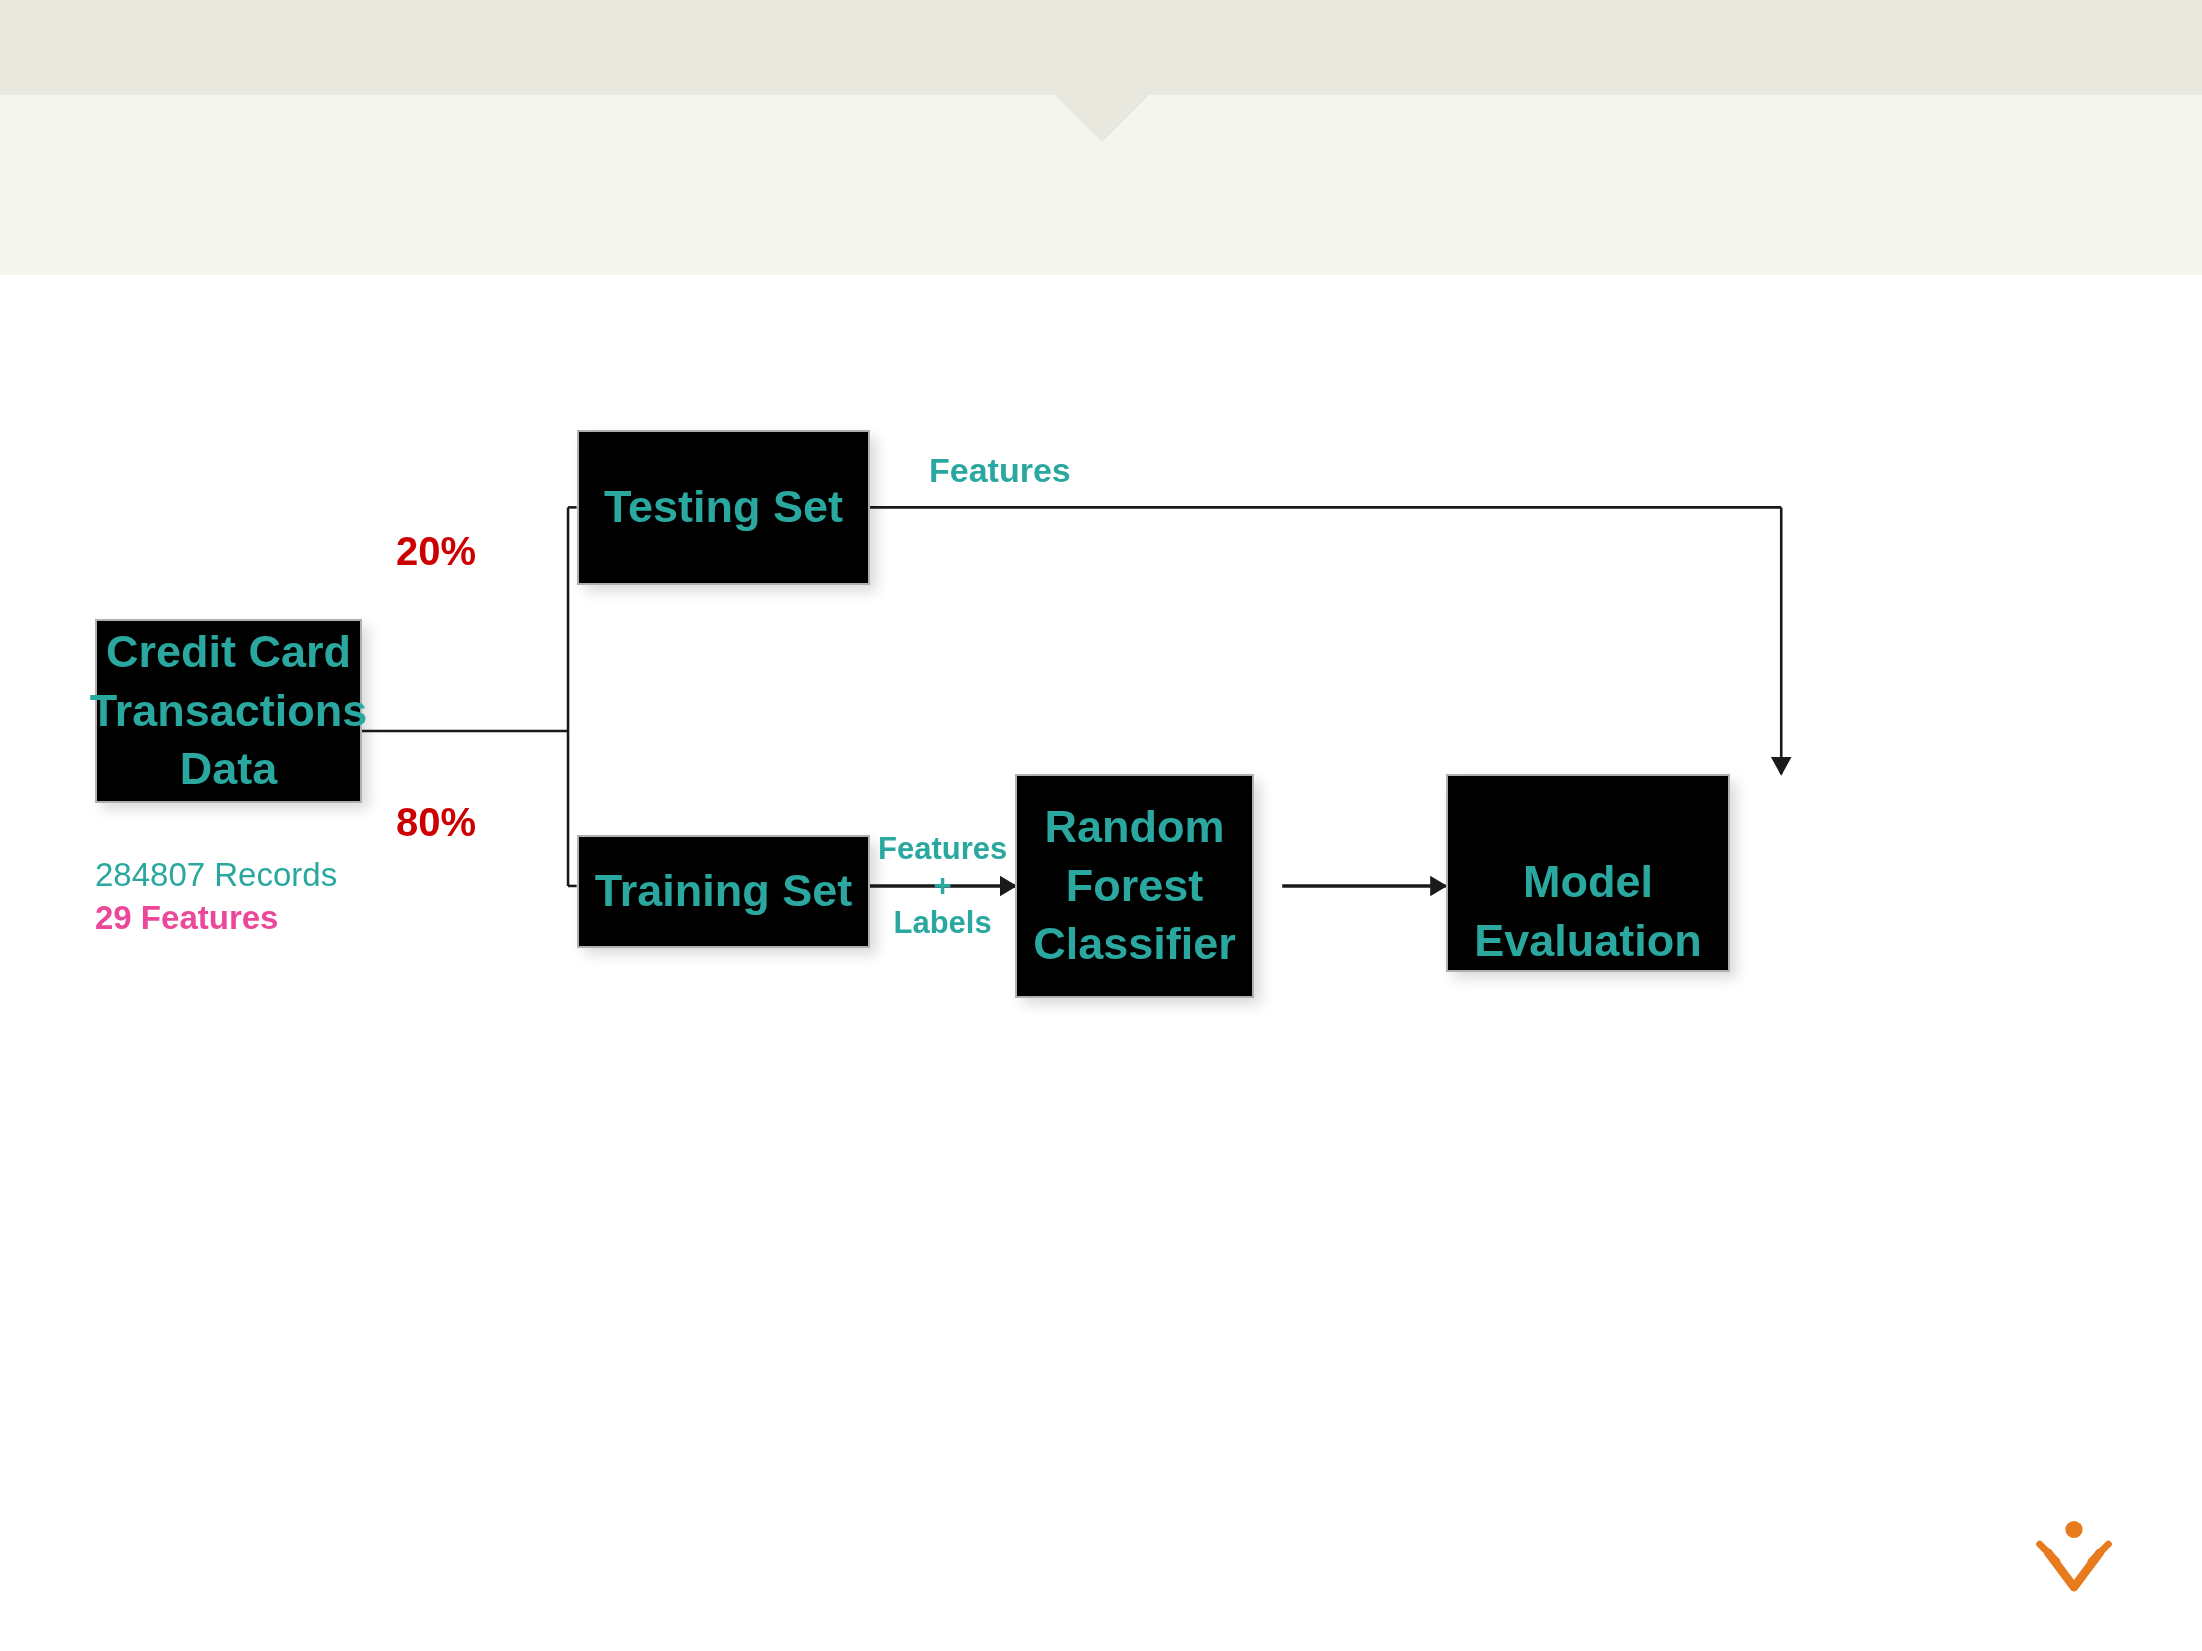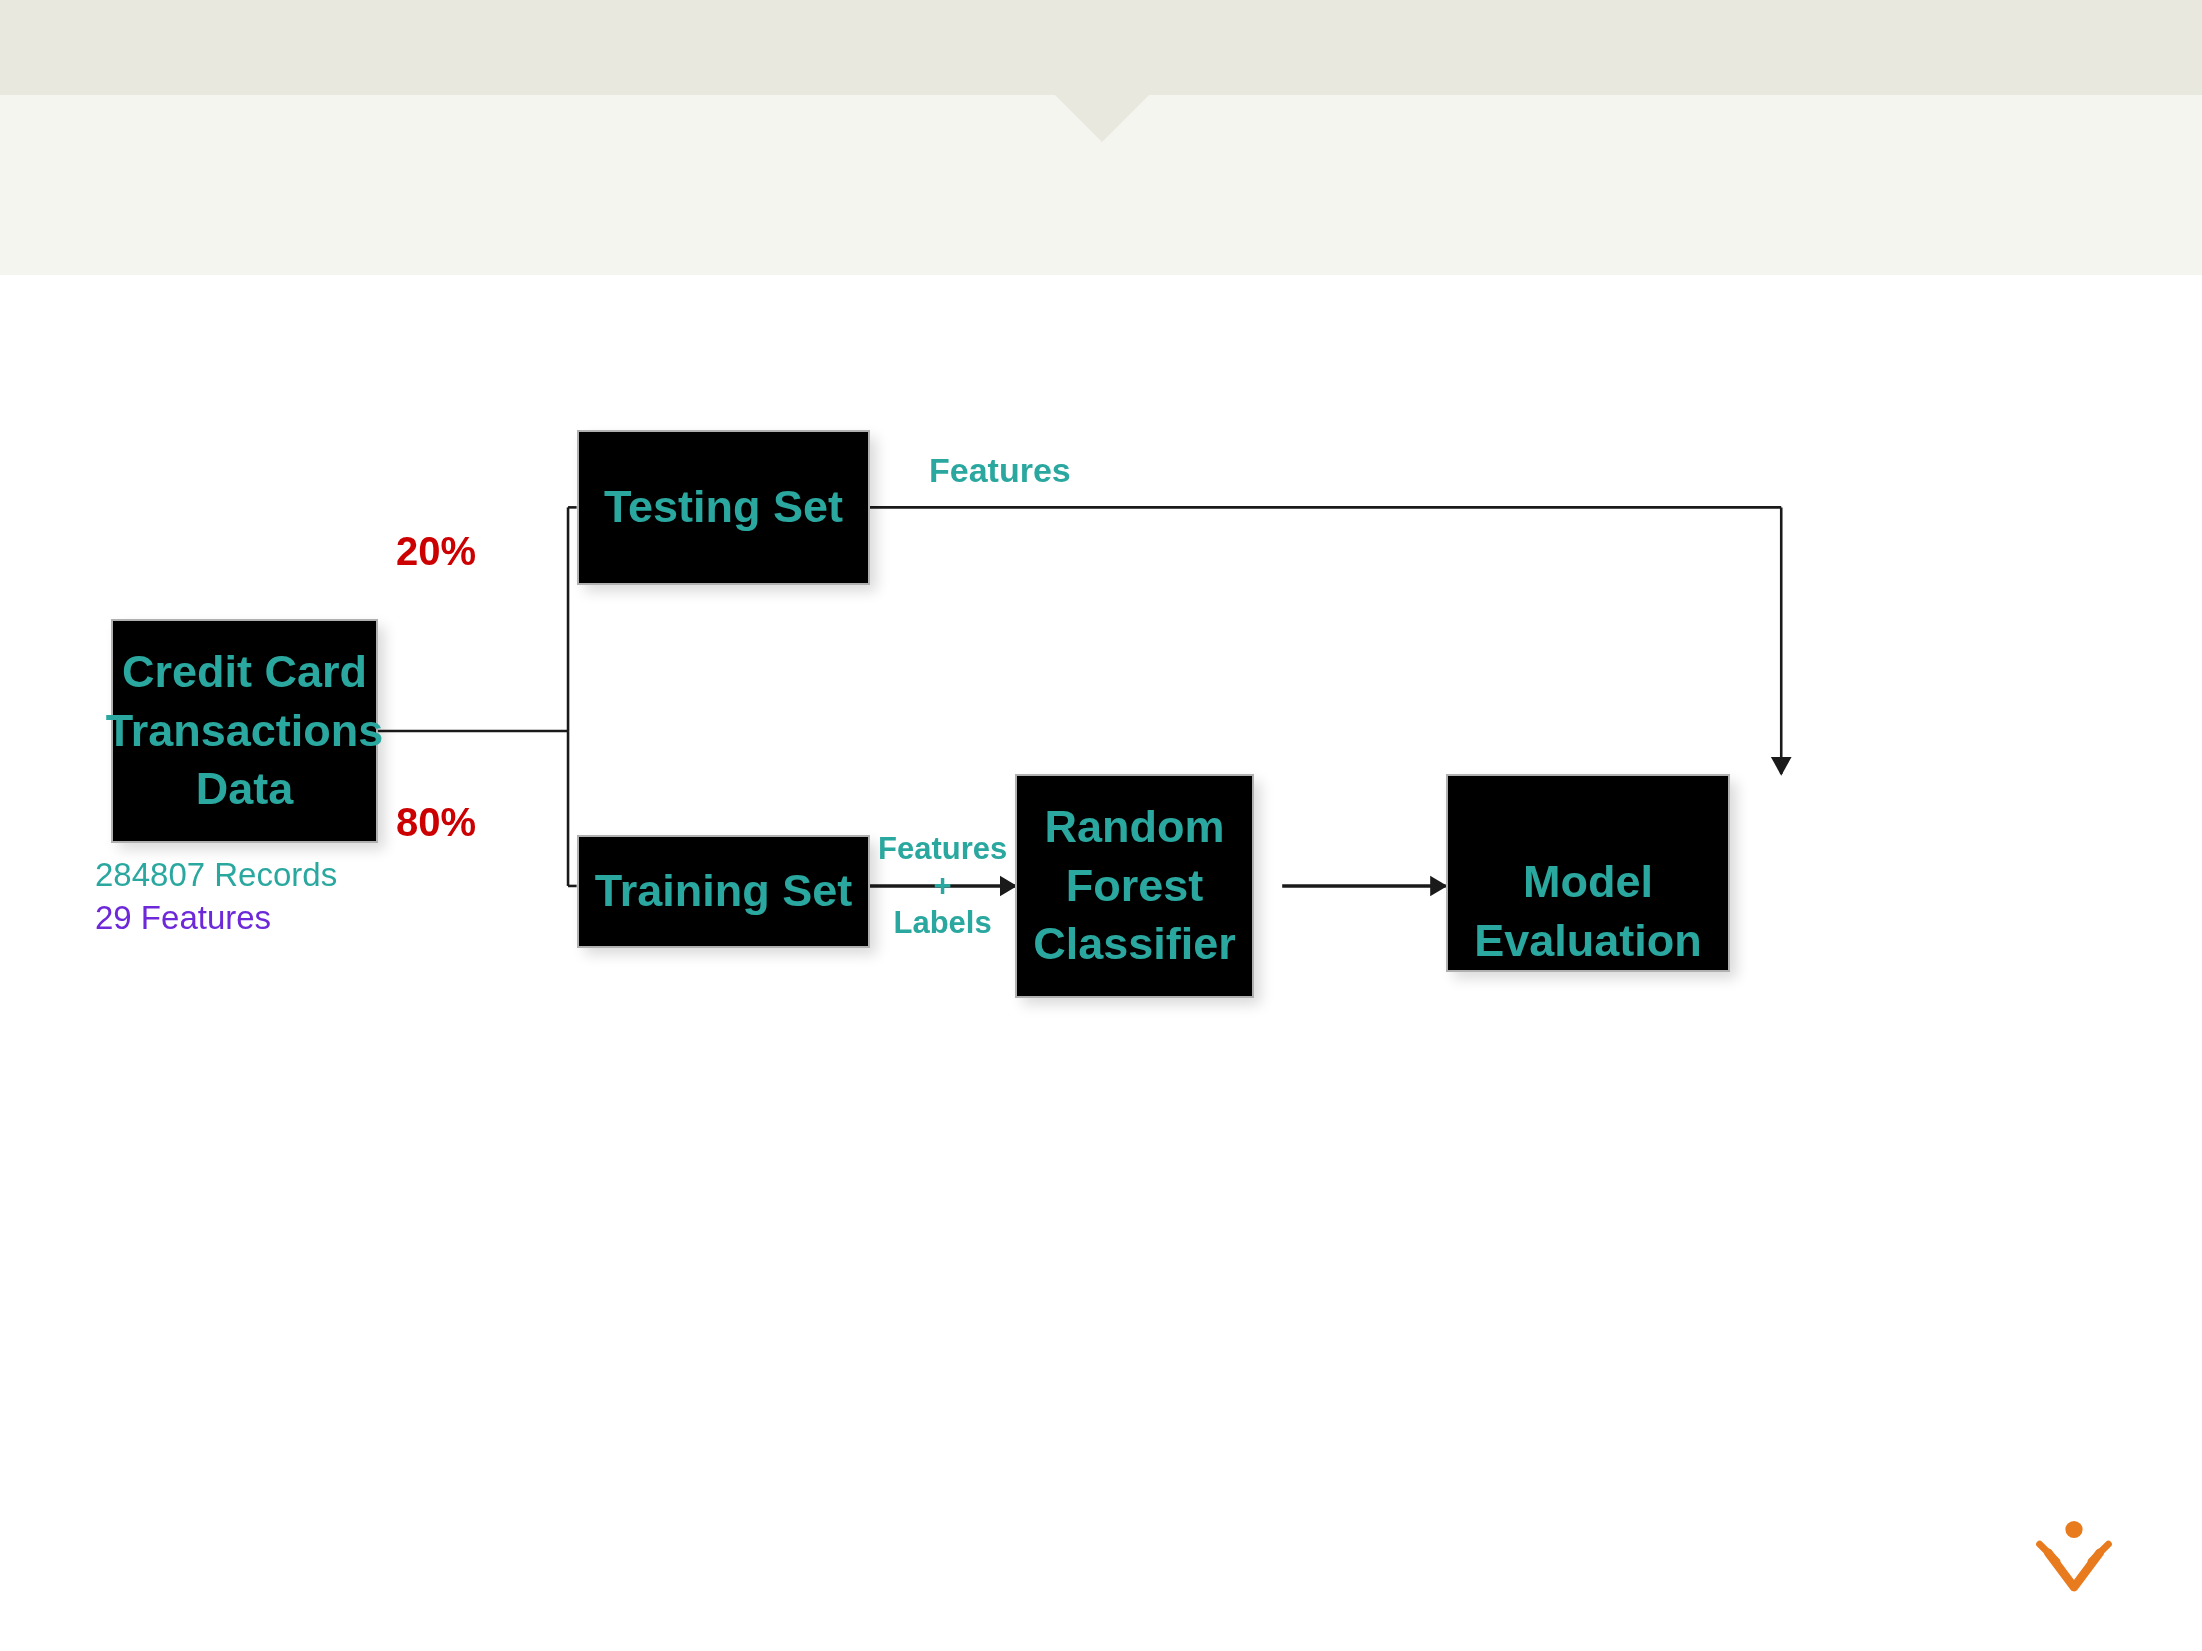--- a/index.html
+++ b/index.html
@@ -80,43 +80,42 @@
       font-size: 45px;
       font-weight: 600;
       line-height: 1.3;
     }
 
     
     .box-data {
       left: 26px;
       top: 241px;
       width: 267px;
-      height: 224px;
-      margin-left: 16px;
+      height: 184px;
     }
 
     
     .data-labels {
       position: absolute;
       left: 26px;
       top: 478px;
       text-align: left;
       width: 267px;
     }
 
     .data-labels .records {
       font-size: 33px;
       color: #2aa8a0;
       font-weight: 500;
     }
 
     .data-labels .features-count {
       font-size: 33px;
-      color: #6d28d9;
-      font-weight: 400;
+      color: #ec4899;
+      font-weight: 700;
       margin-top: 5.2px;
     }
 
     
     .box-testing {
       left: 508px;
       top: 52px;
       width: 293px;
       height: 155px;
     }

